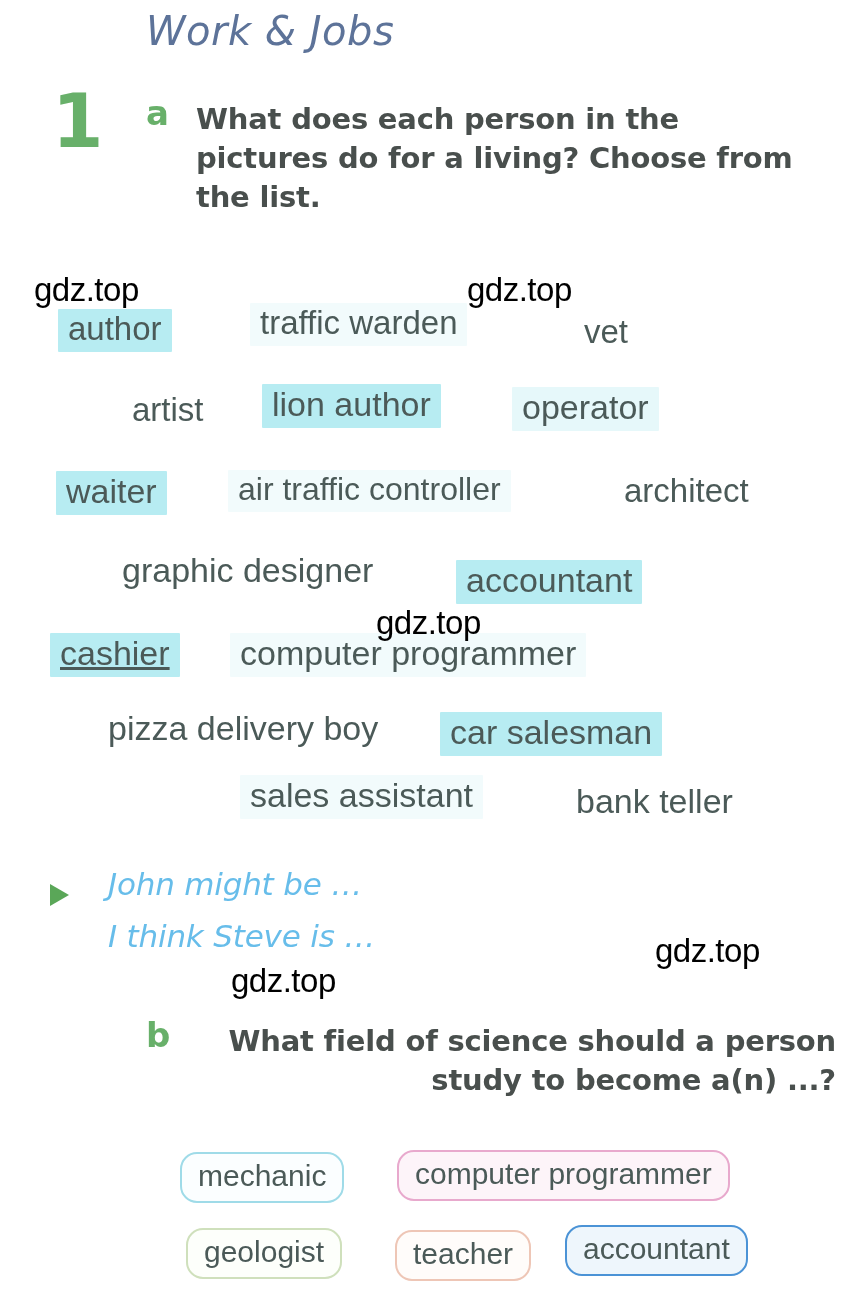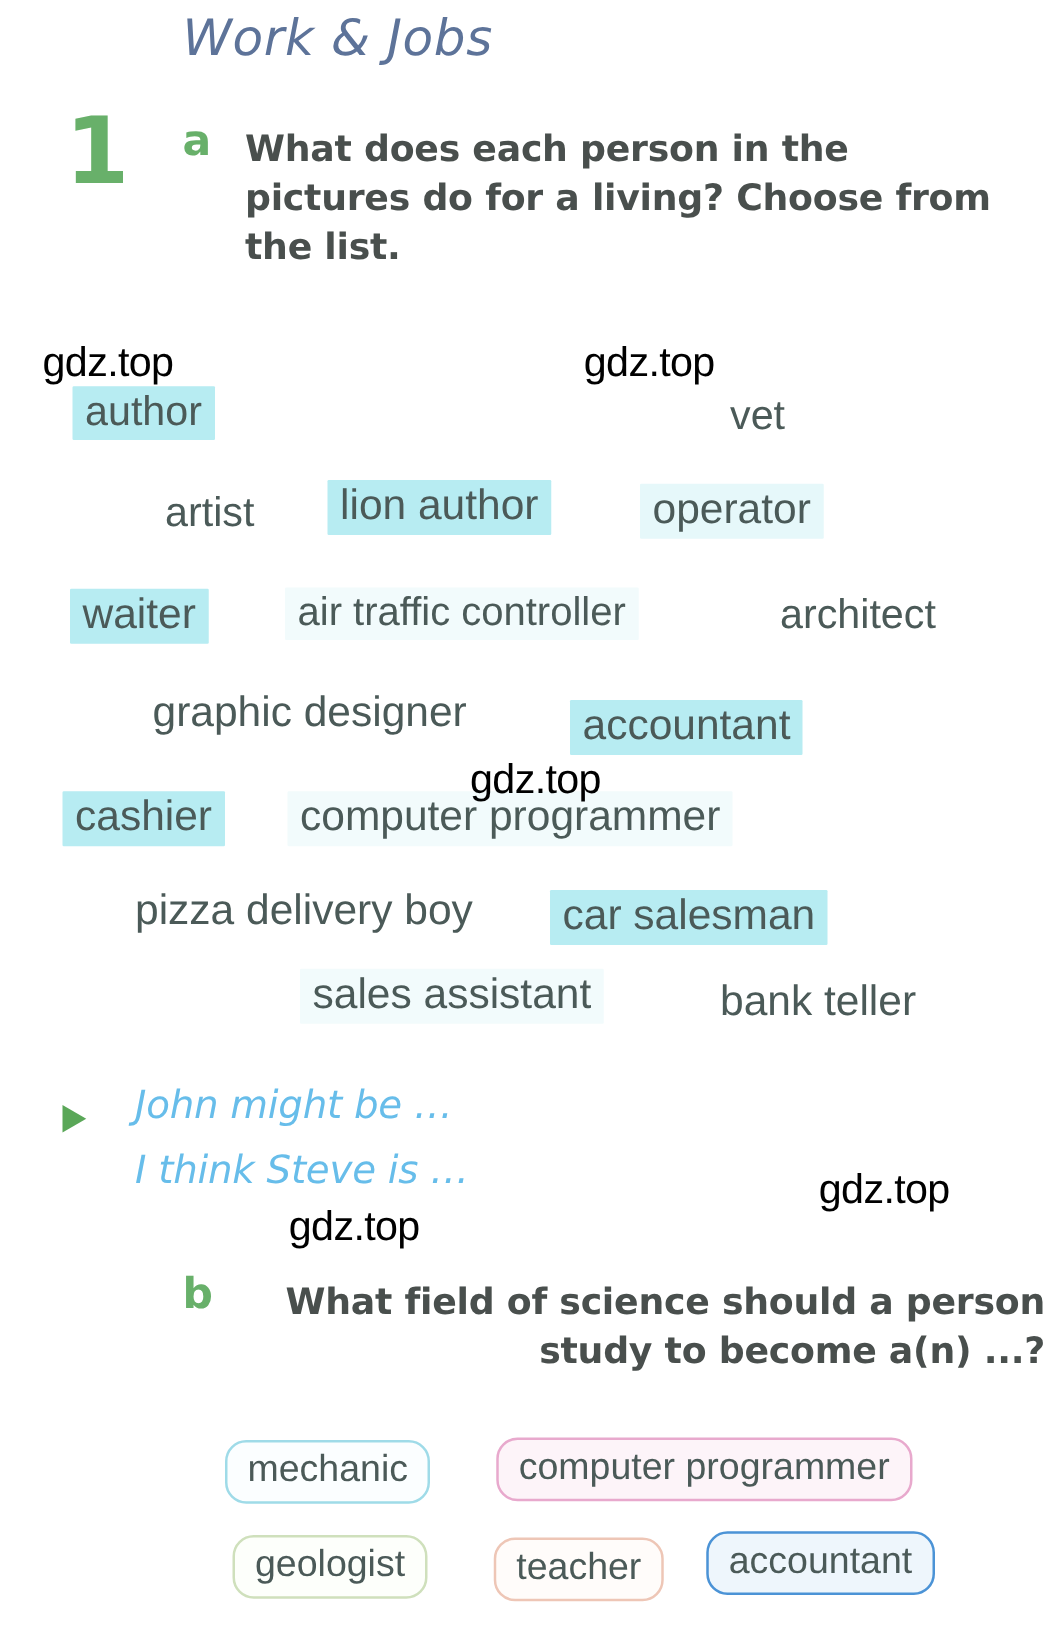--- a/index.html
+++ b/index.html
@@ -185,30 +185,31 @@
 <div id="page-title">Work &amp; Jobs</div>
 
 <div id="ex-number">1</div>
 
 <div id="task-a-letter">a</div>
 
 <div id="task-a-text">What does each person in the pictures do for a living? Choose from the list.</div>
 
 <div id="word-cloud">
     <div class="word hl-strong" style="left: 58px; top: 309px; font-size: 33px; color: rgb(75, 90, 88);">author</div>
+    <div class="word hl-faint" style="left: 250px; top: 303px; font-size: 33px; color: rgb(75, 90, 88);">traffic warden</div>
     <div class="word hl-none" style="left: 574px; top: 312px; font-size: 33px; color: rgb(75, 90, 88); text-align: right;">vet</div>
     <div class="word hl-none" style="left: 122px; top: 390px; font-size: 33px; color: rgb(75, 90, 88);">artist</div>
     <div class="word hl-strong" style="left: 262px; top: 384px; font-size: 34px; color: rgb(75, 90, 88);">lion author</div>
     <div class="word hl-soft" style="left: 512px; top: 387px; font-size: 34px; color: rgb(75, 90, 88);">operator</div>
     <div class="word hl-strong" style="left: 56px; top: 471px; font-size: 34px; color: rgb(75, 90, 88);">waiter</div>
     <div class="word hl-faint" style="left: 228px; top: 470px; font-size: 32px; color: rgb(75, 90, 88);">air traffic controller</div>
     <div class="word hl-none" style="left: 614px; top: 471px; font-size: 33px; color: rgb(75, 90, 88);">architect</div>
     <div class="word hl-none" style="left: 112px; top: 550px; font-size: 34px; color: rgb(75, 90, 88);">graphic designer</div>
     <div class="word hl-strong" style="left: 456px; top: 560px; font-size: 34px; color: rgb(75, 90, 88);">accountant</div>
-    <div class="word hl-strong" style="left: 50px; top: 633px; font-size: 34px; color: rgb(75, 90, 88);">cashier</div>
+    <div class="word hl-strong" style="left: 50px; top: 633px; font-size: 34px; color: rgb(75, 90, 88); text-decoration: underline;">cashier</div>
     <div class="word hl-faint" style="left: 230px; top: 633px; font-size: 34px; color: rgb(75, 90, 88);">computer programmer</div>
     <div class="word hl-none" style="left: 98px; top: 708px; font-size: 34px; color: rgb(75, 90, 88);">pizza delivery boy</div>
     <div class="word hl-strong" style="left: 440px; top: 712px; font-size: 34px; color: rgb(75, 90, 88);">car salesman</div>
     <div class="word hl-faint" style="left: 240px; top: 775px; font-size: 34px; color: rgb(75, 90, 88);">sales assistant</div>
     <div class="word hl-none" style="left: 566px; top: 781px; font-size: 34px; color: rgb(75, 90, 88);">bank teller</div>
   </div>
 
 <div id="example-block">
   <div id="bullet-triangle"></div>
   <div class="example-line" id="example-line-1">John might be …</div>

